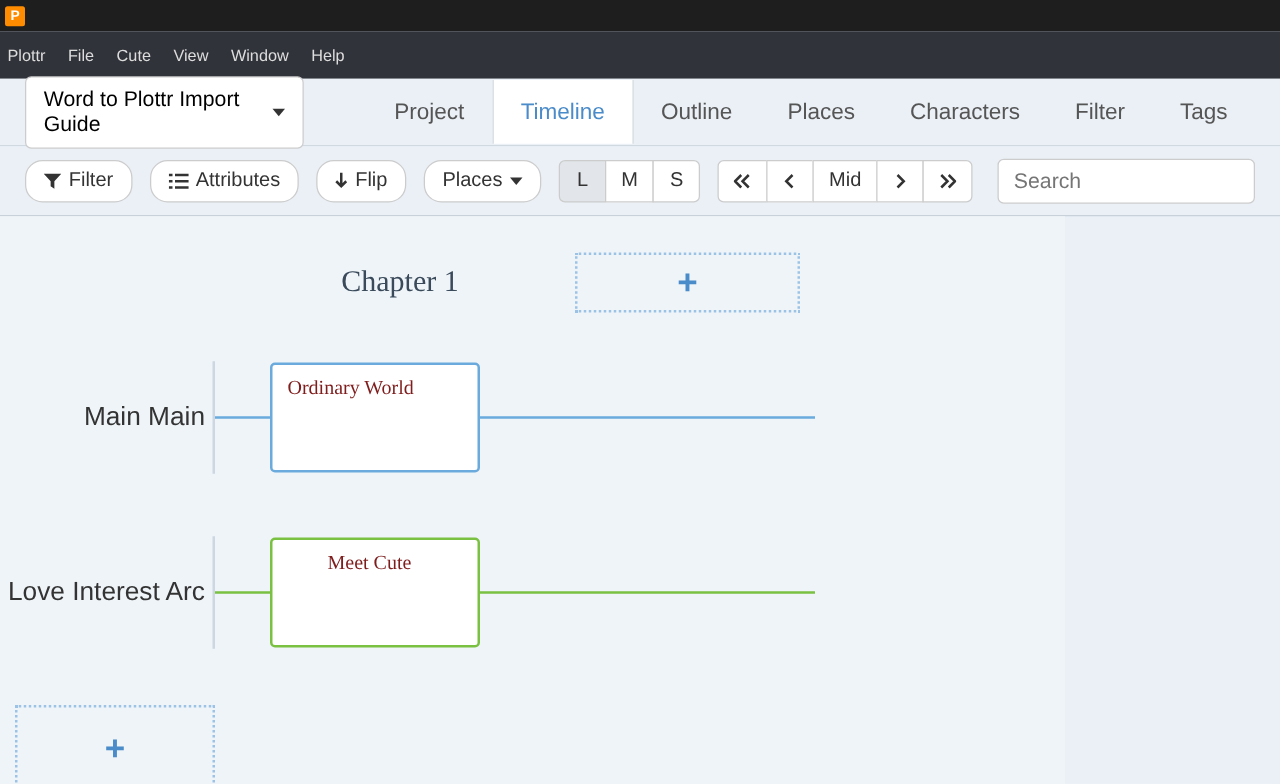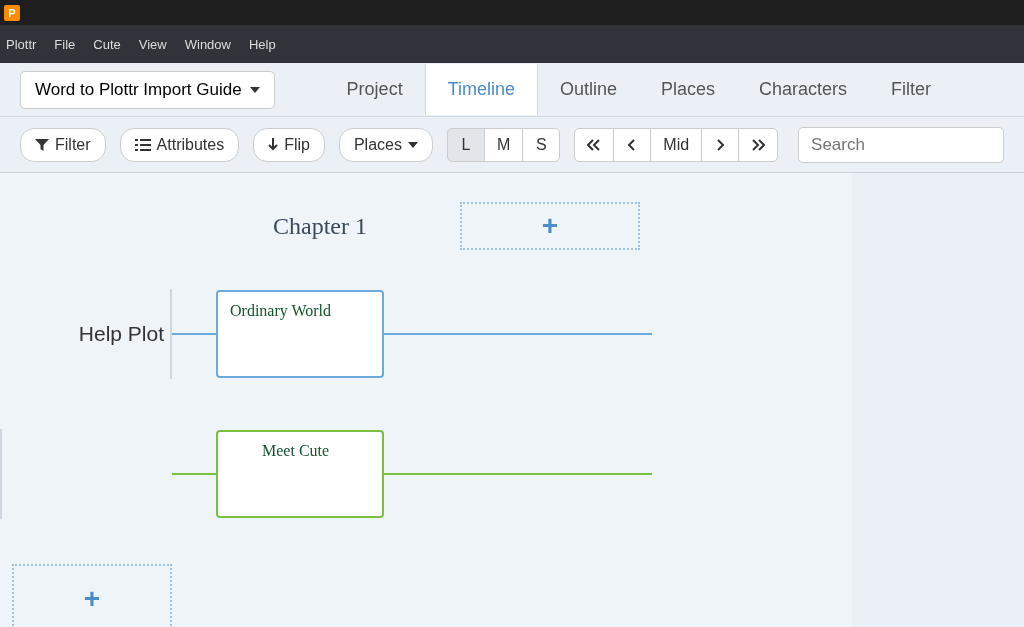--- a/index.html
+++ b/index.html
@@ -28,21 +28,21 @@
   .canvas { position: relative; width: 852px; height: 470px; background: #eff4f9; padding-top: 25px; }
   .chapter-row { display: flex; align-items: center; height: 56px; }
   .chapter-label { flex: 0 0 180px; }
   .chapter-title { flex: 0 0 280px; text-align: center; font-family: Georgia, serif; font-size: 24px; color: #3a4a5a; }
   .add-chapter { width: 180px; height: 48px; border: 2px dotted #9cc2e6; display: flex; align-items: center; justify-content: center; color: #4a8bc9; font-size: 28px; font-weight: bold; cursor: pointer; }
 
   .plot-row { display: flex; align-items: center; height: 120px; position: relative; margin-top: 20px; }
   .plot-label { flex: 0 0 170px; text-align: right; font-size: 21px; color: #333; padding-right: 6px; }
   .plot-divider { width: 2px; height: 90px; background: #cdd6e1; }
   .plot-line { position: absolute; height: 2px; left: 172px; width: 480px; top: 50%; transform: translateY(-1px); }
-  .card { position: absolute; left: 216px; top: 50%; transform: translateY(-50%); width: 168px; height: 88px; background: #fff; border: 2px solid; border-radius: 4px; padding: 10px 12px; font-family: Georgia, serif; font-size: 16px; color: #14532d; z-index: 2; }
+  .card { position: absolute; left: 216px; top: 50%; transform: translateY(-50%); width: 168px; height: 88px; background: #fff; border: 2px solid; border-radius: 4px; padding: 10px 12px; font-family: Georgia, serif; font-size: 16px; color: #7f1d1d; z-index: 2; }
   .blue { border-color: #6aaadc; } 
   .blue-line { background: #6aaadc; }
   .green { border-color: #7ac142; padding-left: 44px; }
   .green-line { background: #7ac142; }
 
   .add-plot { margin: 30px 0 0 12px; width: 160px; height: 70px; border: 2px dotted #9cc2e6; display: flex; align-items: center; justify-content: center; color: #4a8bc9; font-size: 28px; font-weight: bold; cursor: pointer; }
 
   svg { display: block; }
 </style>
 </head>
@@ -66,20 +66,21 @@
     <span>Word to Plottr Import Guide</span>
     <span class="caret-down"></span>
   </div>
   <div class="nav-tabs">
     <div class="nav-tab">Project</div>
     <div class="nav-tab active">Timeline</div>
     <div class="nav-tab">Outline</div>
     <div class="nav-tab">Places</div>
     <div class="nav-tab">Characters</div>
     <div class="nav-tab">Filter</div>
+    <div class="nav-tab">Tags</div>
   </div>
 </div>
 
 <div class="toolbar">
   <div class="btn">
     <svg width="14" height="14" viewBox="0 0 14 14">
         <path d="M0 1 L14 1 L8.5 7 L8.5 13 L5.5 11 L5.5 7 Z" fill="#333"></path>
       </svg>
     <span>Filter</span>
   </div>
@@ -144,27 +145,28 @@
 
   <div class="chapter-row">
     <div class="chapter-label"></div>
     <div class="chapter-title">Chapter 1</div>
     <div class="add-chapter">
       <span>+</span>
     </div>
   </div>
 
   <div class="plot-row">
-    <div class="plot-label">Help Plot</div>
+    <div class="plot-label">Main Main</div>
     <div class="plot-divider"></div>
     <div class="plot-line blue-line"></div>
     <div class="card blue">Ordinary World</div>
   </div>
 
   <div class="plot-row">
+    <div class="plot-label">Love Interest Arc</div>
     <div class="plot-divider"></div>
     <div class="plot-line green-line"></div>
     <div class="card green">Meet Cute</div>
   </div>
 
   <div class="add-plot">
     <span>+</span>
   </div>
 
 </div>

